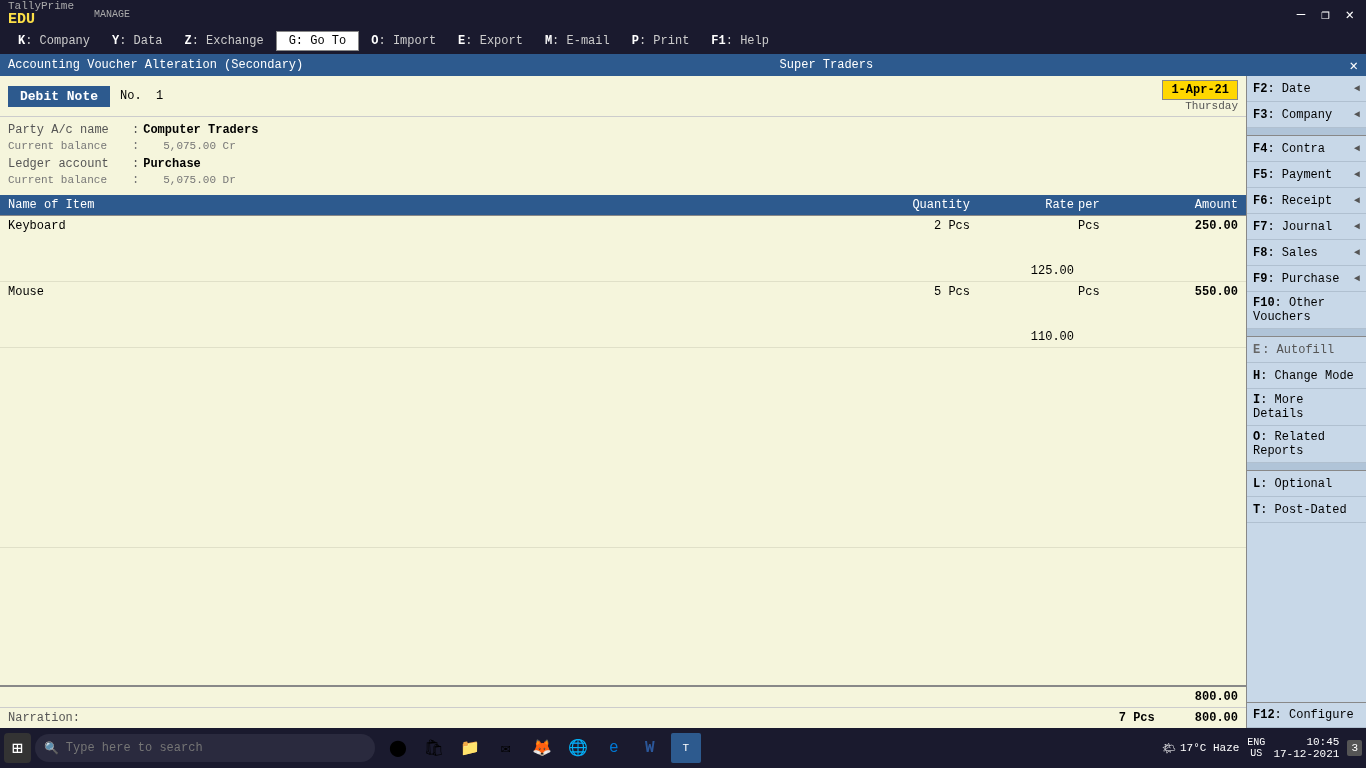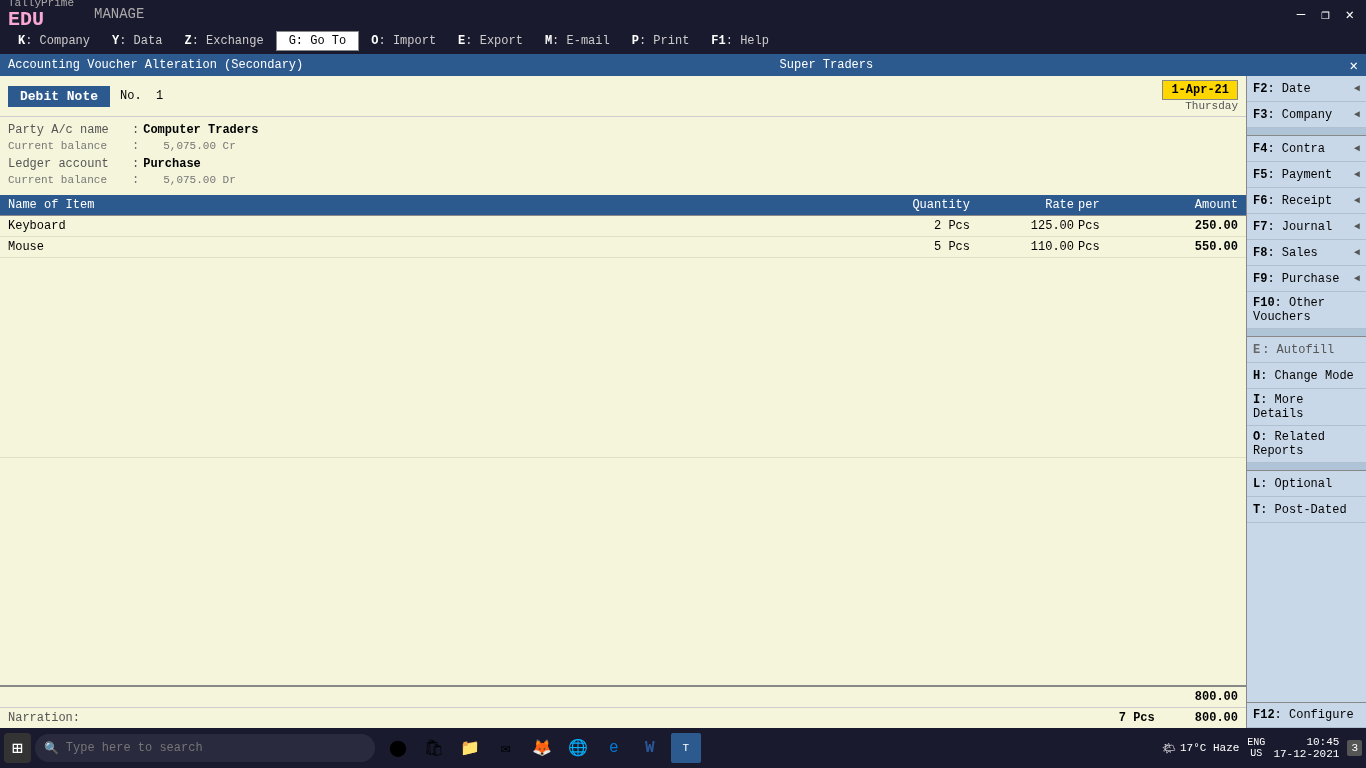--- a/index.html
+++ b/index.html
@@ -2,23 +2,23 @@
 <html><head>
   <meta charset="utf-8">
   <style>
     * { margin: 0; padding: 0; box-sizing: border-box; }
     body { font-family: 'Courier New', monospace; font-size: 12px; background: #1a1a2e; width: 1366px; height: 768px; overflow: hidden; }
 
     
     #title-bar { background: #1a1a2e; color: #fff; display: flex; align-items: center; justify-content: space-between; padding: 2px 8px; height: 28px; }
     #title-bar .logo { display: flex; flex-direction: column; line-height: 1.1; }
     #title-bar .logo .tally { font-size: 11px; color: #aaa; }
-    #title-bar .logo .edu { font-size: 20px; color: #f9a8d4; font-weight: bold; }
+    #title-bar .logo .edu { font-size: 15px; color: #fde047; font-weight: bold; }
     #title-bar .manage-bar { display: flex; align-items: center; gap: 0; flex: 1; margin-left: 20px; }
-    #title-bar .manage-label { color: #aaa; font-size: 14px; margin-right: 10px; }
+    #title-bar .manage-label { color: #aaa; font-size: 10px; margin-right: 10px; }
     #title-bar .window-controls { display: flex; gap: 8px; }
     #title-bar .win-btn { color: #fff; font-size: 14px; cursor: pointer; padding: 0 4px; }
 
     
     #menu-bar { background: #1a1a2e; display: flex; align-items: center; padding: 2px 8px; height: 26px; gap: 2px; }
     .menu-item { color: #ccc; font-size: 12px; padding: 2px 10px; cursor: pointer; white-space: nowrap; }
     .menu-item .key { color: #fff; font-weight: bold; }
     .goto-btn { background: #fff; color: #000; border: 1px solid #888; padding: 2px 12px; font-size: 12px; cursor: pointer; font-family: 'Courier New', monospace; }
 
     
@@ -49,21 +49,21 @@
     .form-value { color: #000; font-size: 12px; font-weight: bold; }
     .form-balance { color: #777; font-size: 11px; margin-left: 20px; }
 
     
     #item-table { flex: 1; display: flex; flex-direction: column; }
     .table-header { background: #2d5a8e; color: #fff; display: grid; grid-template-columns: 1fr 150px 100px 60px 100px; padding: 3px 8px; font-size: 12px; border-bottom: 1px solid #888; }
     .table-body { flex: 1; background: #f5f5dc; overflow-y: auto; }
     .table-row { display: grid; grid-template-columns: 1fr 150px 100px 60px 100px; padding: 3px 8px; border-bottom: 1px solid #e0e0c8; font-size: 12px; }
     .col-name { color: #000; }
     .col-qty { color: #000; text-align: right; padding-right: 8px; }
-    .col-rate { color: #000; text-align: right; padding-right: 4px; }
+    .col-rate { color: #000; text-align: right; padding-right: 4px; margin-top: 45px; }
     .col-per { color: #000; }
     .col-amount { color: #000; text-align: right; font-weight: bold; }
     .total-row { display: grid; grid-template-columns: 1fr 150px 100px 60px 100px; padding: 3px 8px; border-top: 2px solid #888; font-size: 12px; font-weight: bold; background: #f5f5dc; }
 
     
     #narration-bar { background: #f5f5dc; padding: 3px 8px; border-top: 1px solid #ccc; display: flex; align-items: center; justify-content: space-between; }
     .narration-label { color: #555; font-size: 12px; }
     .narration-totals { display: flex; gap: 40px; }
     .narration-total { color: #000; font-size: 12px; font-weight: bold; text-align: right; }
 

